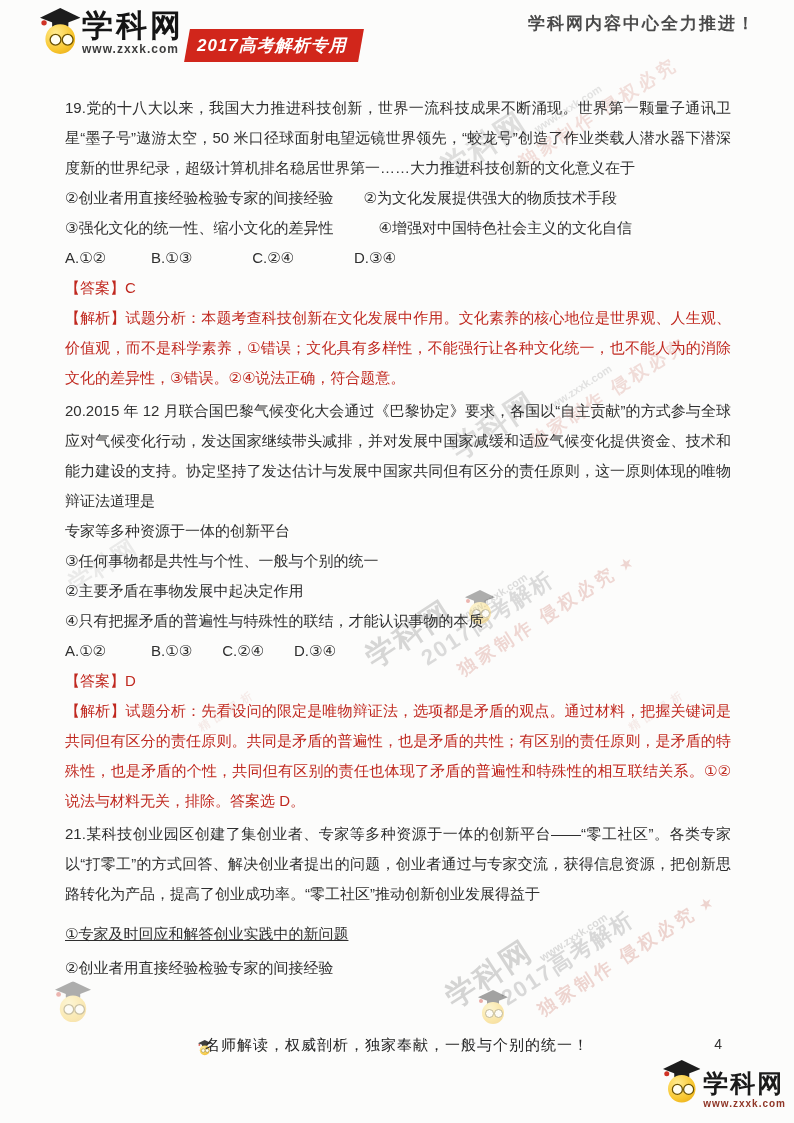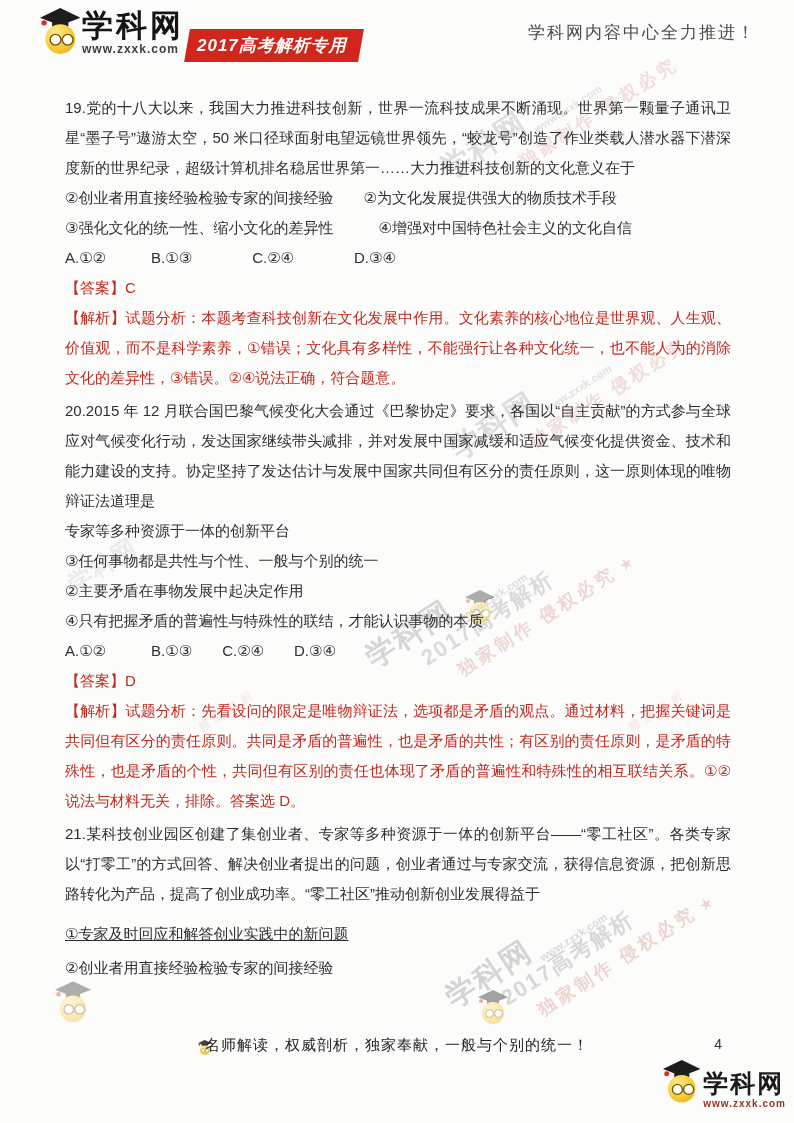--- a/index.html
+++ b/index.html
@@ -37,21 +37,21 @@
     font-family:"Liberation Sans","DejaVu Sans",sans-serif;}
   .logo-url{font-size:12px;font-weight:bold;color:#3c3c3c;letter-spacing:1px;margin-top:-2px;}
   .banner{position:absolute;left:147px;top:21px;background:#d1261b;color:#ffffff;font-weight:bold;
     font-style:italic;font-size:17px;letter-spacing:1px;padding:5px 14px 5px 10px;transform:skewX(-10deg);}
   .banner-inner{transform:skewX(10deg);display:inline-block;}
   .slogan{position:absolute;right:0;top:3px;text-align:right;}
   .slogan-line1{display:flex;align-items:center;justify-content:flex-end;gap:2px;
     color:#c41d12;font-weight:bold;font-size:19px;letter-spacing:1px;
     font-family:"Liberation Serif","DejaVu Serif",serif;
     border-bottom:2px solid #d7706a;padding-bottom:4px;}
-  .slogan-line2{margin-top:10px;color:#4a4a4a;font-weight:normal;font-size:17px;letter-spacing:2px;}
+  .slogan-line2{margin-top:1px;color:#4a4a4a;font-weight:bold;font-size:17px;letter-spacing:2px;}
   .thumb{width:17px;height:17px;flex:0 0 auto;}
 
   
   .content{position:absolute;left:65px;top:93px;width:666px;font-size:15px;line-height:30px;}
   .content p{margin:0;}
   .stem{text-align:justify;}
   .q{margin-bottom:3px;}
   .red{color:#c02920;}
   .opt-line{text-align:left;}
 

